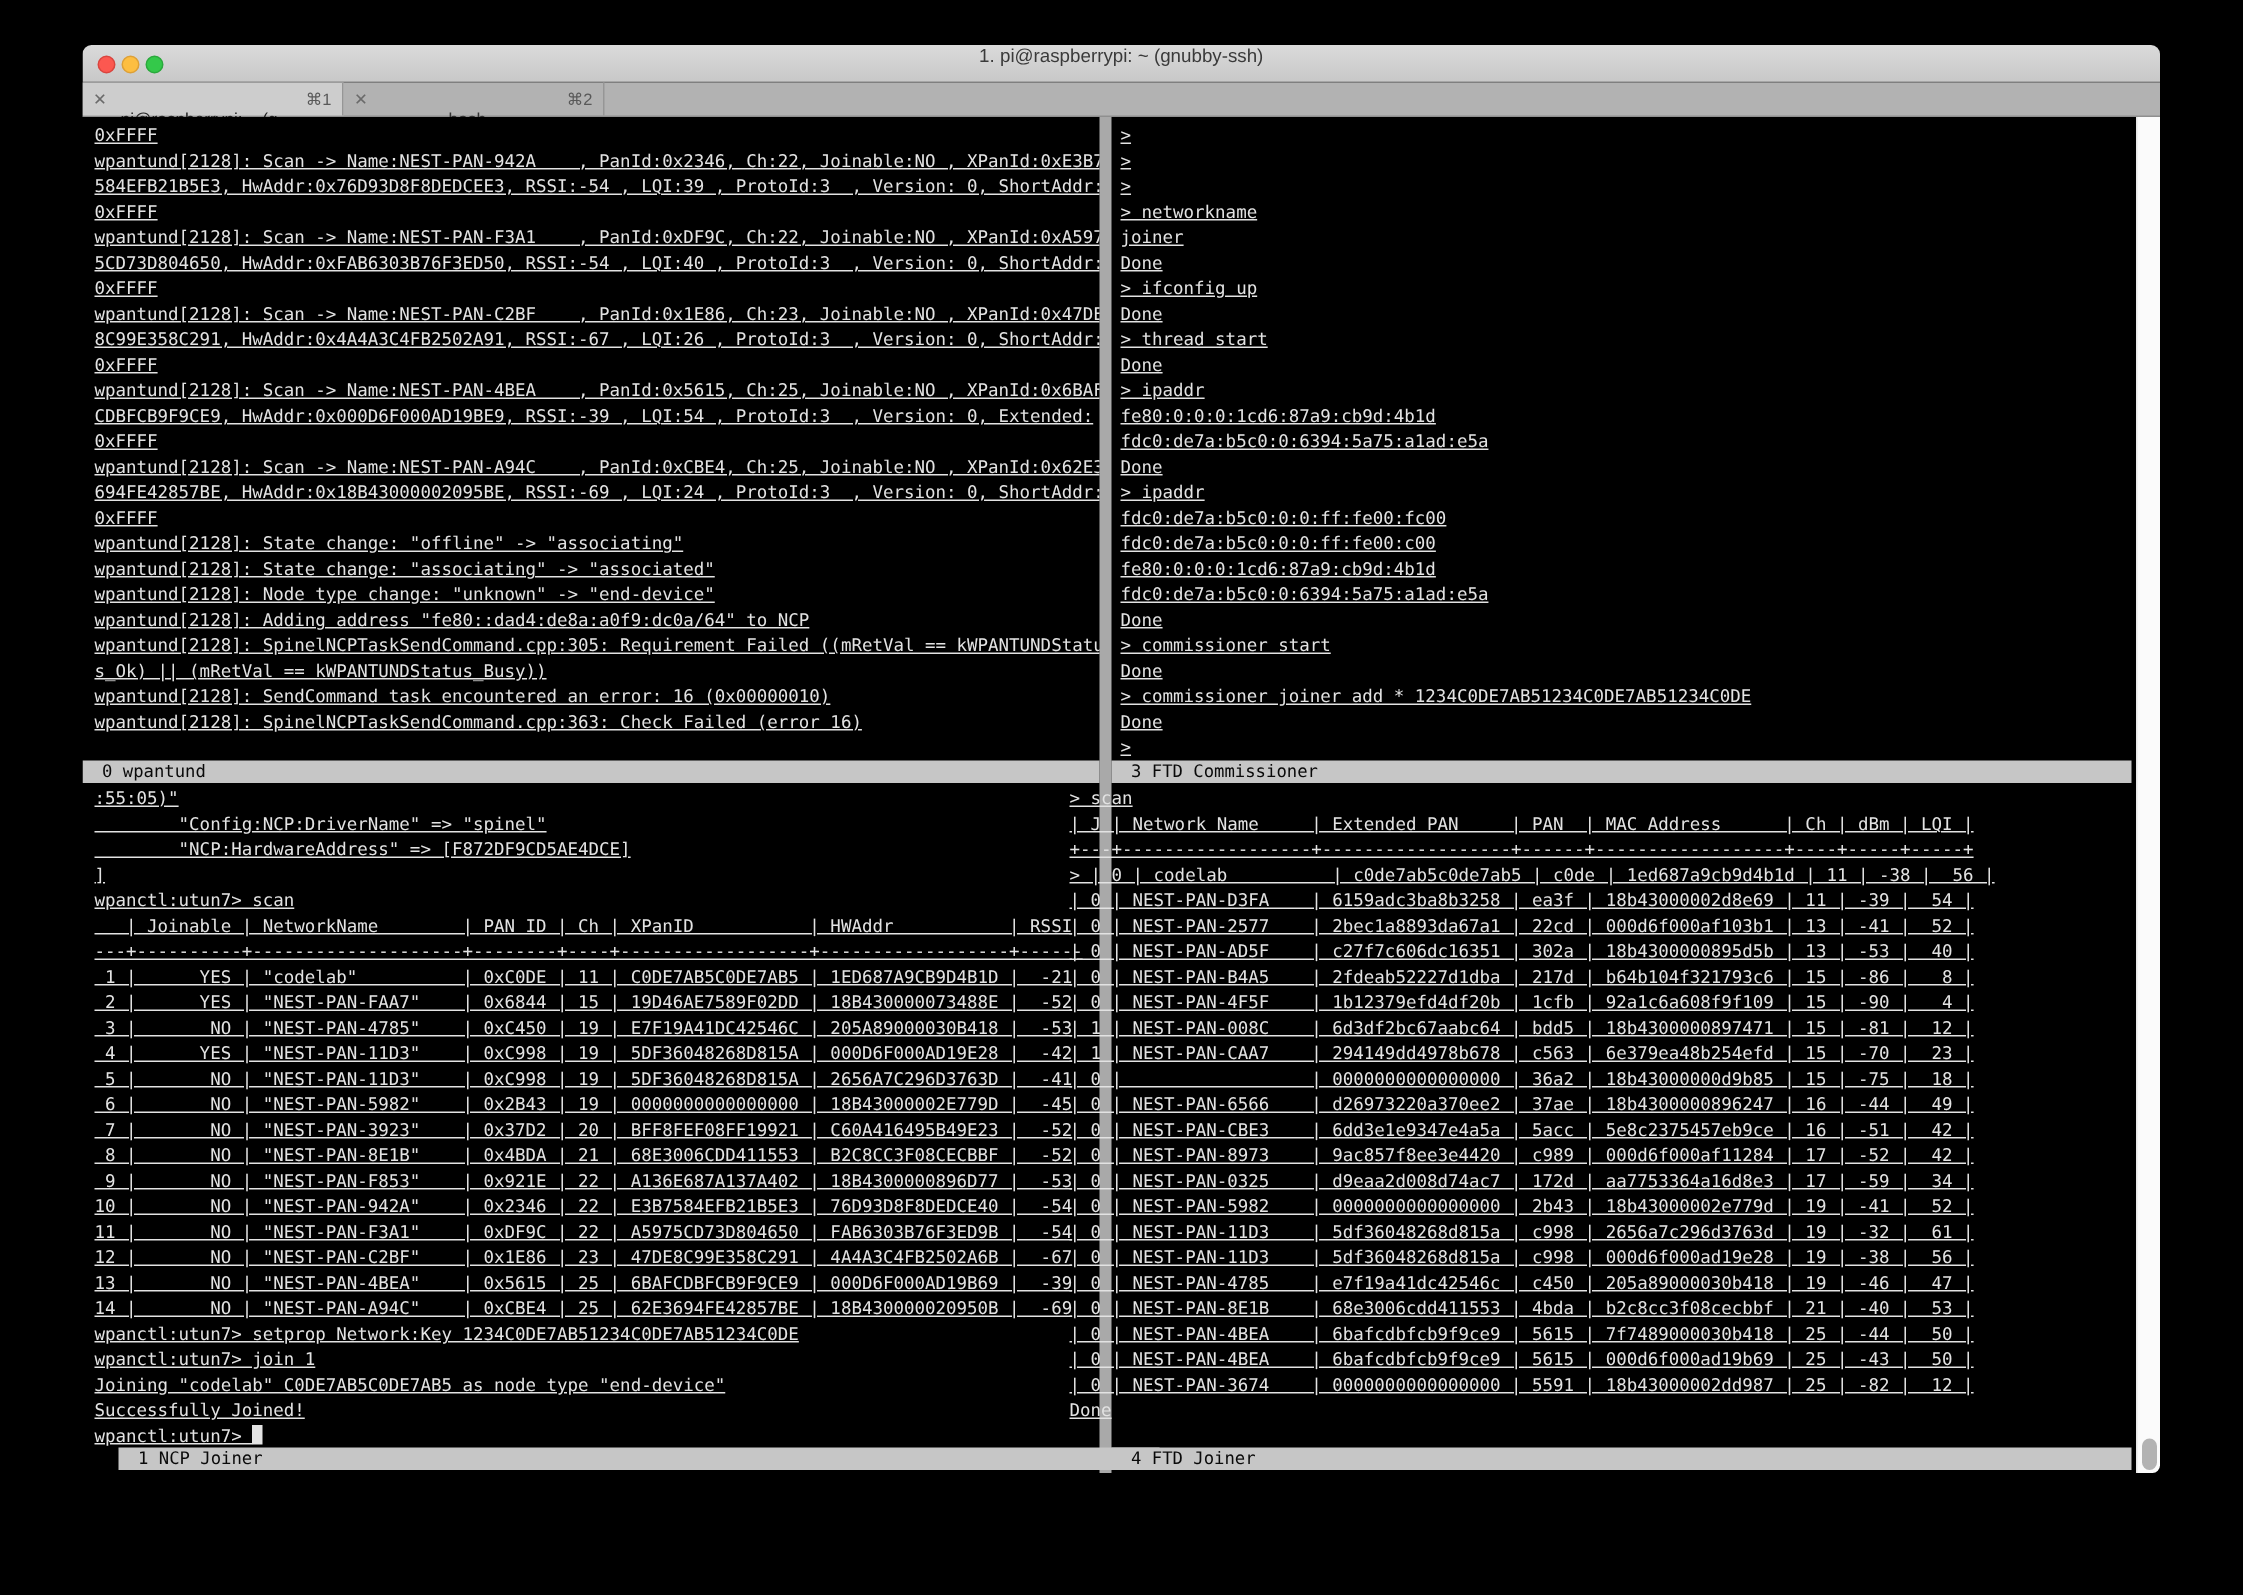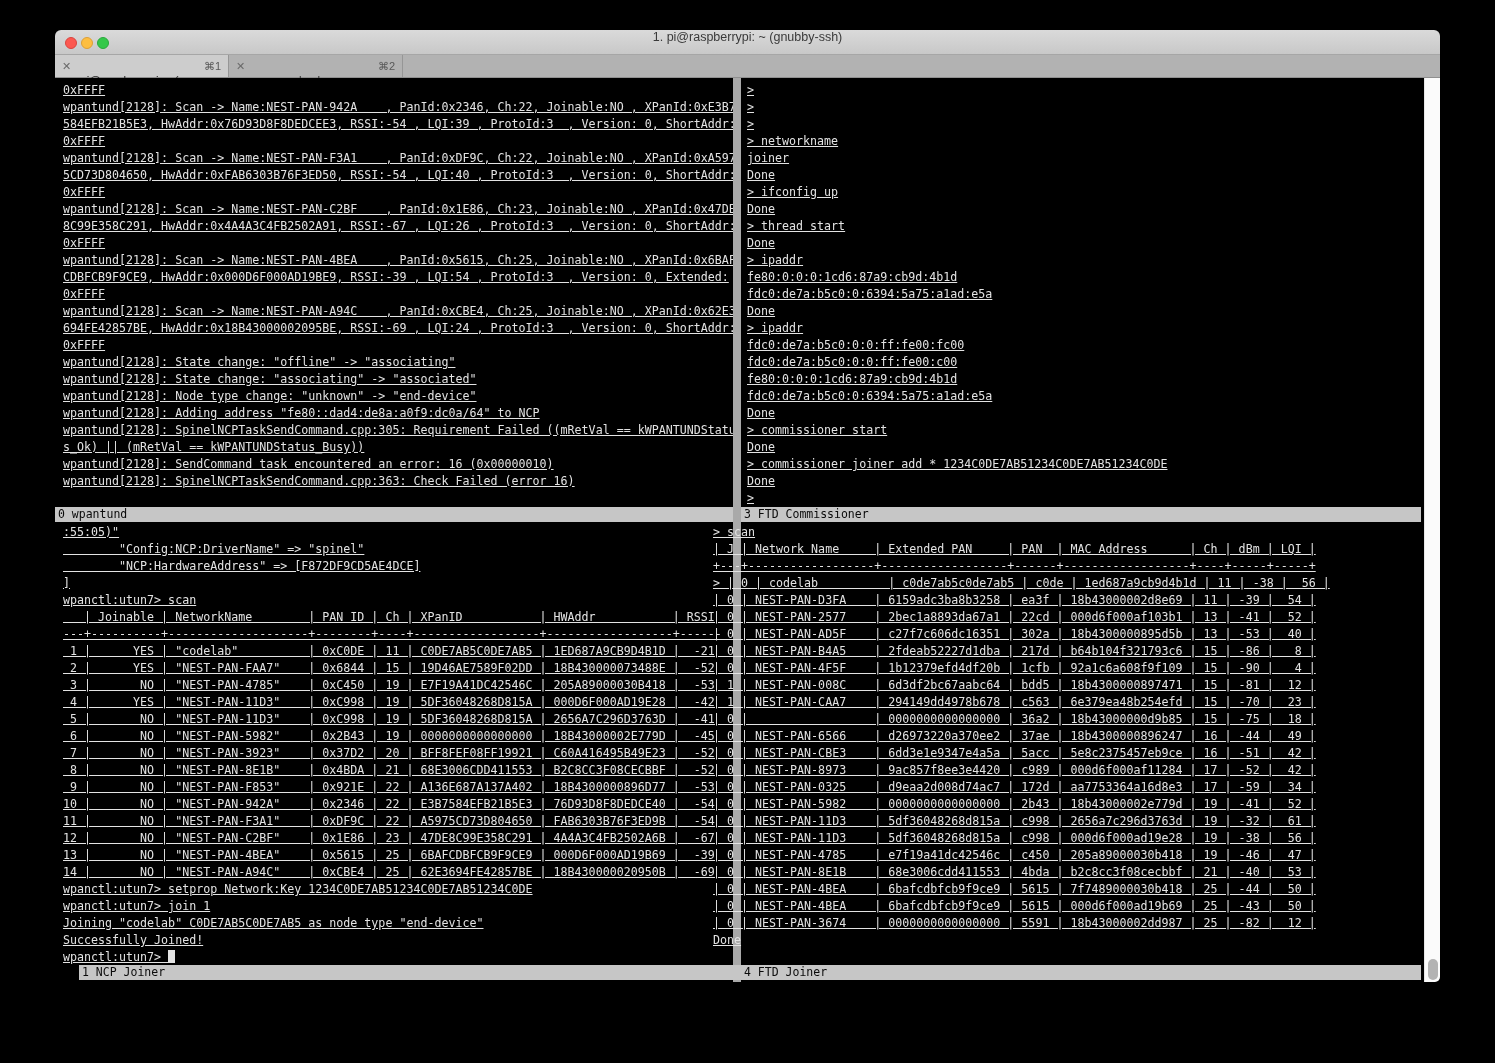--- a/index.html
+++ b/index.html
@@ -37,21 +37,21 @@
   .terminal { position:relative; height:904px; background:#000;
               font-family:"DejaVu Sans Mono",monospace; font-size:11.65px; color:#e3e3e3; }
   .pane { position:absolute; overflow:hidden;text-decoration:underline; }
   #pane-tl { left:0;    top:0;    width:678px; height:429px; padding:4px 0 0 8px; }
   #pane-tr { left:686px; top:0;   width:683px; height:429px; padding:4px 0 0 6px; }
   #pane-bl { left:0;    top:444px; width:678px; height:443px; padding:2px 0 0 8px; }
   #pane-br { left:652px; top:444px; width:764px; height:443px; padding:2px 0 0 6px;border-radius:17px; }
   .tline { height:17px; line-height:17px; white-space:pre; }
 
   .caption { position:absolute; height:15px; line-height:15px; background:#c6c6c6;
-             color:#0a0a0a; font-size:11.5px; padding-left:3px; white-space:pre; }
+             color:#0a0a0a; font-size:11.5px; padding-left:13px; white-space:pre; }
   #cap-tl { left:0;    top:429px; width:678px; }
   #cap-tr { left:686px; top:429px; width:680px; }
   #cap-bl { left:0;    top:887px; width:694px;margin-left:24px; }
   #cap-br { left:686px; top:887px; width:680px; }
 
   .divider { position:absolute; left:678px; top:0; width:8px; height:904px; background:#a9a9a9; }
 
   .scrollbar { position:absolute; left:1369px; top:0; width:16px; height:904px;
                background:#fbfbfb; border-left:1px solid #e6e6e6; }
   .thumb { position:absolute; left:3px; top:881px; width:10px; height:21px;

